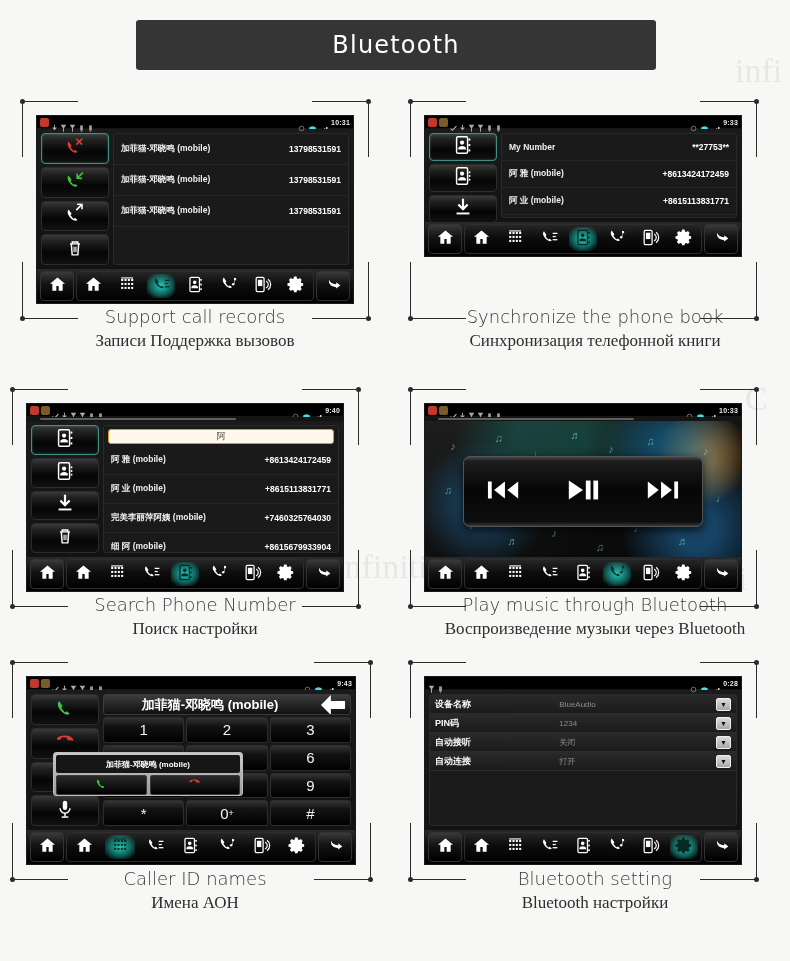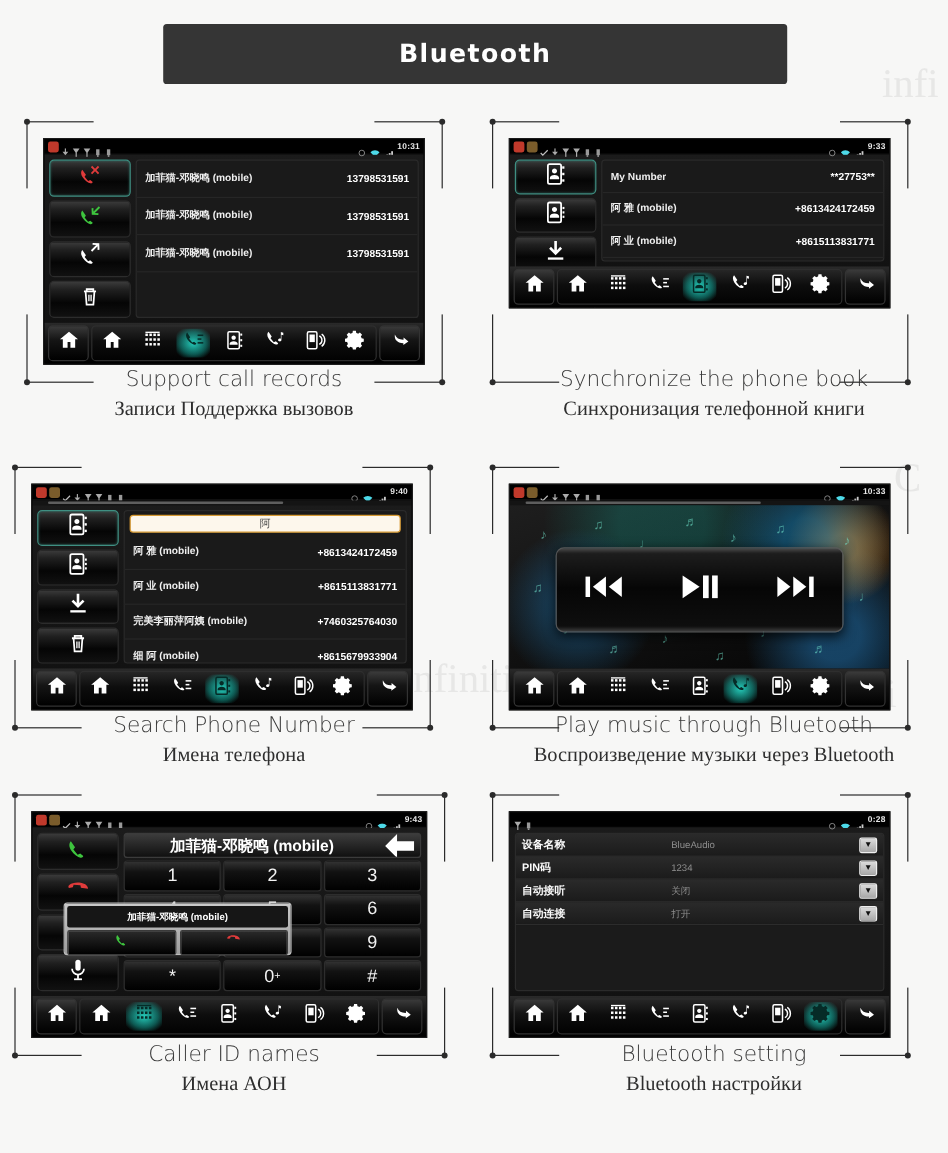--- a/index.html
+++ b/index.html
@@ -11,21 +11,21 @@
   }
   .page { position: relative; width: 790px; height: 961px; background: #f7f7f6; }
 
   
   .title-bar {
     position: absolute; left: 136px; top: 20px; width: 520px; height: 50px;
     background: #353535; border-radius: 3px;
     display: flex; align-items: center; justify-content: center;
   }
   .title-bar .title-text {
-    color: #ffffff; font-size: 21px; font-weight: 700;
+    color: #ffffff; font-size: 24px; font-weight: 400;
     letter-spacing: 1.2px; font-family: "DejaVu Sans", sans-serif;
   }
 
   
   .cmark { position: absolute; pointer-events: none; }
   .cmark i { position: absolute; background: #2b2b2b; display: block; }
   .cmark .h { height: 1px; width: 56px; top: 0; }
   .cmark .v { width: 1px; height: 56px; left: 0; }
   .cmark .dot {
     width: 5px; height: 5px; border-radius: 50%;
@@ -781,21 +781,21 @@
     <div class="nav-edge">
       <span><svg viewBox="0 0 24 24">
                   <path fill="#fff" d="M8.5 5v5.6c4.5-.3 7.6 1.3 9.3 5.1.4-5.4-2.3-8.6-9.3-8.9V13l-5.2-4z" transform="rotate(182 12 11)"></path>
                 </svg></span>
             </div>
   </div>
         </div>
       </div>
       <div class="cap" style="left:0px;top:594px;width:390px">
      <div class="cap-en">Search Phone Number</div>
-     <div class="cap-ru">Имена телефона</div>
+     <div class="cap-ru">Поиск настройки</div>
       </div>
       <div class="cmark" style="left:12px;top:389px">
       <i class="dot"></i>
         <i class="h" style="left:0"></i>
       <i class="v" style="top:0"></i>
       </div>
       <div class="cmark" style="left:358px;top:389px">
       <i class="dot"></i>
         <i class="h" style="left:-56px"></i>
       <i class="v" style="top:0"></i>

